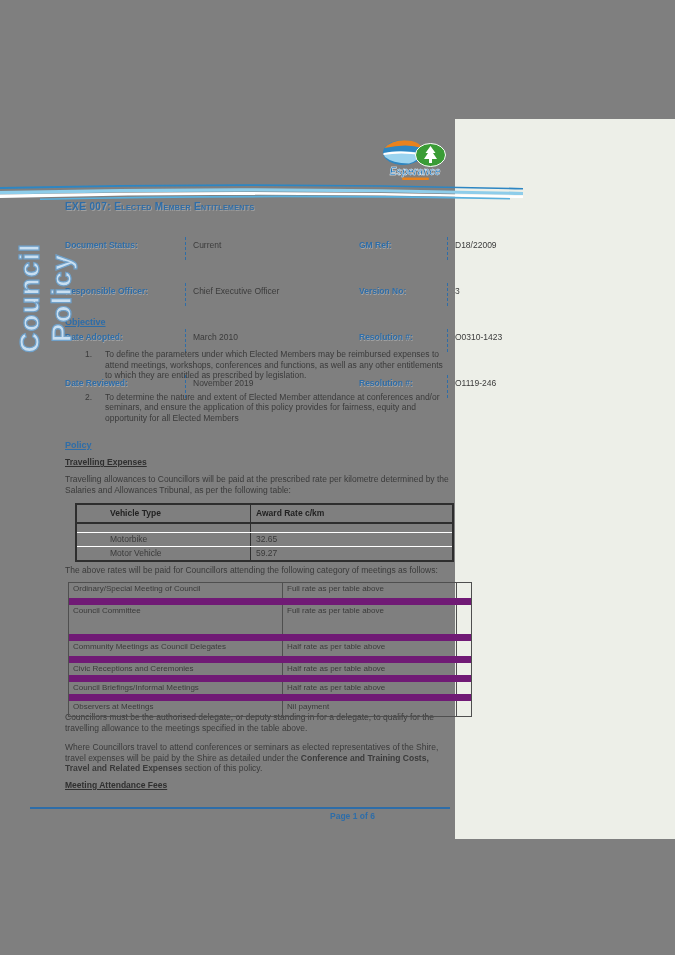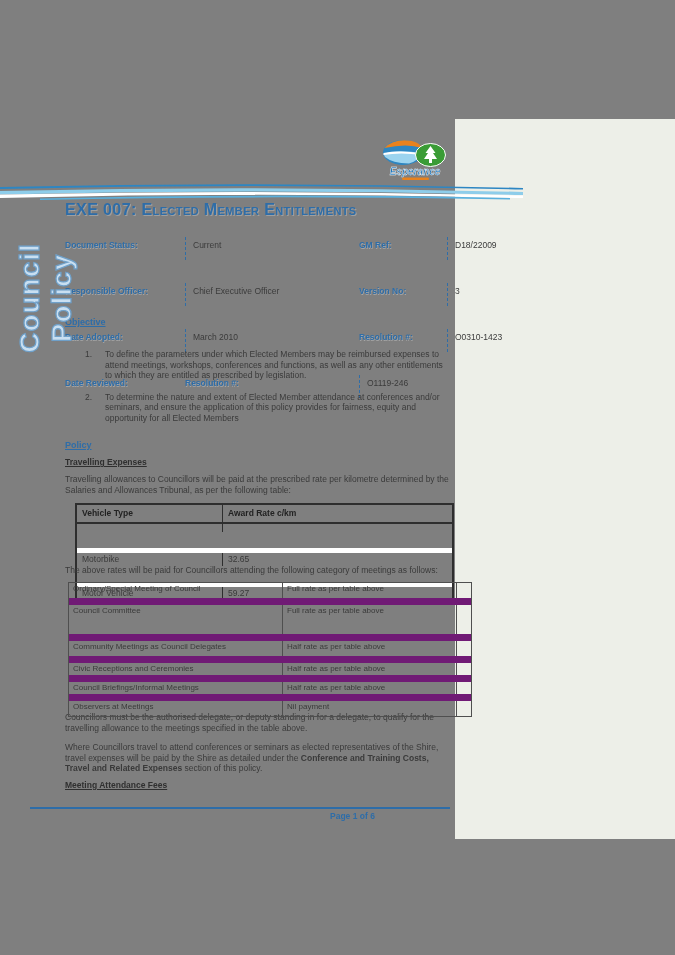--- a/index.html
+++ b/index.html
@@ -31,21 +31,21 @@
     font-size:28px;font-weight:bold;
     color:#c9dff1;
     -webkit-text-stroke:1.2px #6fa0c9;
     text-shadow:0 0 1px #5e90bb;
     letter-spacing:1px;
     z-index:2;
   }
 
   .doc-title{
     position:absolute;left:65px;top:201px;width:400px;
-    font-size:16px;font-weight:bold;
+    font-size:10px;font-weight:bold;
     font-variant:small-caps;
     color:#2e6da8;
     text-shadow:1px 1px 0 rgba(255,255,255,0.25);
     letter-spacing:0.4px;
   }
 
   
   .info-grid{
     position:absolute;left:65px;top:237px;width:385px;
     display:grid;
@@ -82,25 +82,25 @@
 
   .obj-list{position:absolute;left:85px;top:349px;width:360px;font-size:8.5px;color:#3a3a3a;}
   .obj-item{display:grid;grid-template-columns:20px 1fr;margin-bottom:11px;line-height:10.5px;}
 
   
   .vtable{
     position:absolute;left:75px;top:503px;width:375px;
     border:2px solid #2e2e2e;background:transparent;
     font-size:8.5px;color:#222;
   }
-  .vt-row{display:grid;grid-template-columns:145px 1fr;}
+  .vt-row{display:grid;grid-template-columns:145px 1fr;padding-left:28px;}
   .vt-head{border-bottom:2px solid #2e2e2e;font-weight:bold;}
   .vt-head > div{padding:3px 5px 4px 5px;}
   .vt-spacer{height:8px;}
-  .vt-data{border-top:5px solid #ffffff;margin-top:16px;}
+  .vt-data{border-top:1px solid #ffffff;}
   .vt-data > div{padding:1px 5px 2px 5px;color:#3a3a3a;}
   .vt-col2{border-left:1px solid #2e2e2e;}
 
   
   .mtable{
     position:absolute;left:68px;top:582px;width:402px;
     border:1px solid #4f4f4f;
     font-size:8px;color:#3a3a3a;
     z-index:2;background:transparent;
   }
@@ -166,20 +166,21 @@
     <div class="info-value">Chief Executive Officer</div>
     <div class="info-label">Version No:</div>
     <div class="info-value">3</div>
 
     <div class="info-label">Date Adopted:</div>
     <div class="info-value">March 2010</div>
     <div class="info-label">Resolution #:</div>
     <div class="info-value">O0310-1423</div>
 
     <div class="info-label">Date Reviewed:</div>
+    <div class="info-value">November 2019</div>
     <div class="info-label">Resolution #:</div>
     <div class="info-value">O1119-246</div>
   </div>
 
   <div class="heading-blue" style="top:317px">Objective</div>
 
   <div class="obj-list">
     <div class="obj-item">
       <div>1.</div>
       <div>To define the parameters under which Elected Members may be reimbursed expenses to attend meetings, workshops, conferences and functions, as well as any other entitlements to which they are entitled as prescribed by legislation.</div>

